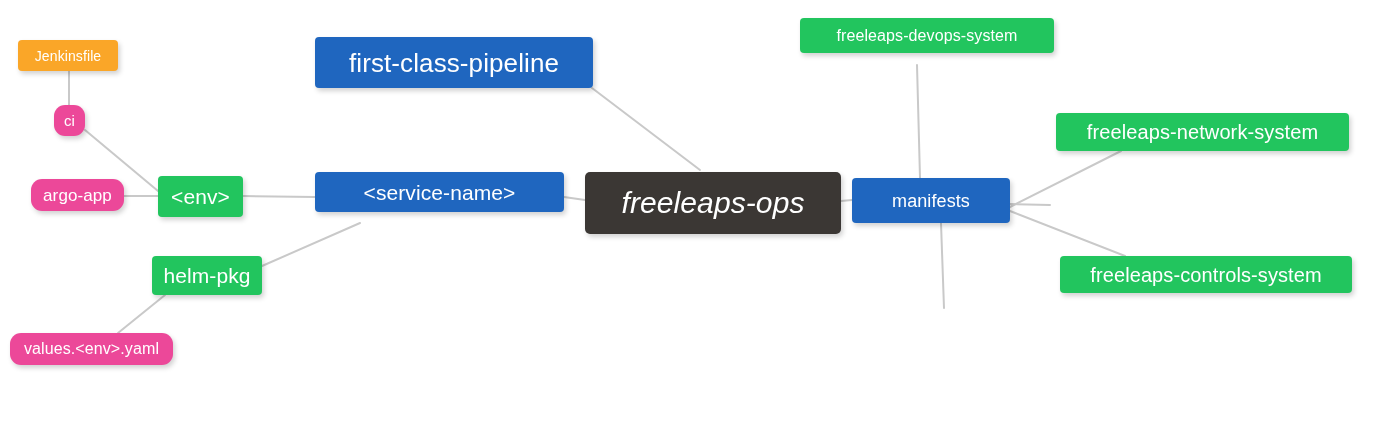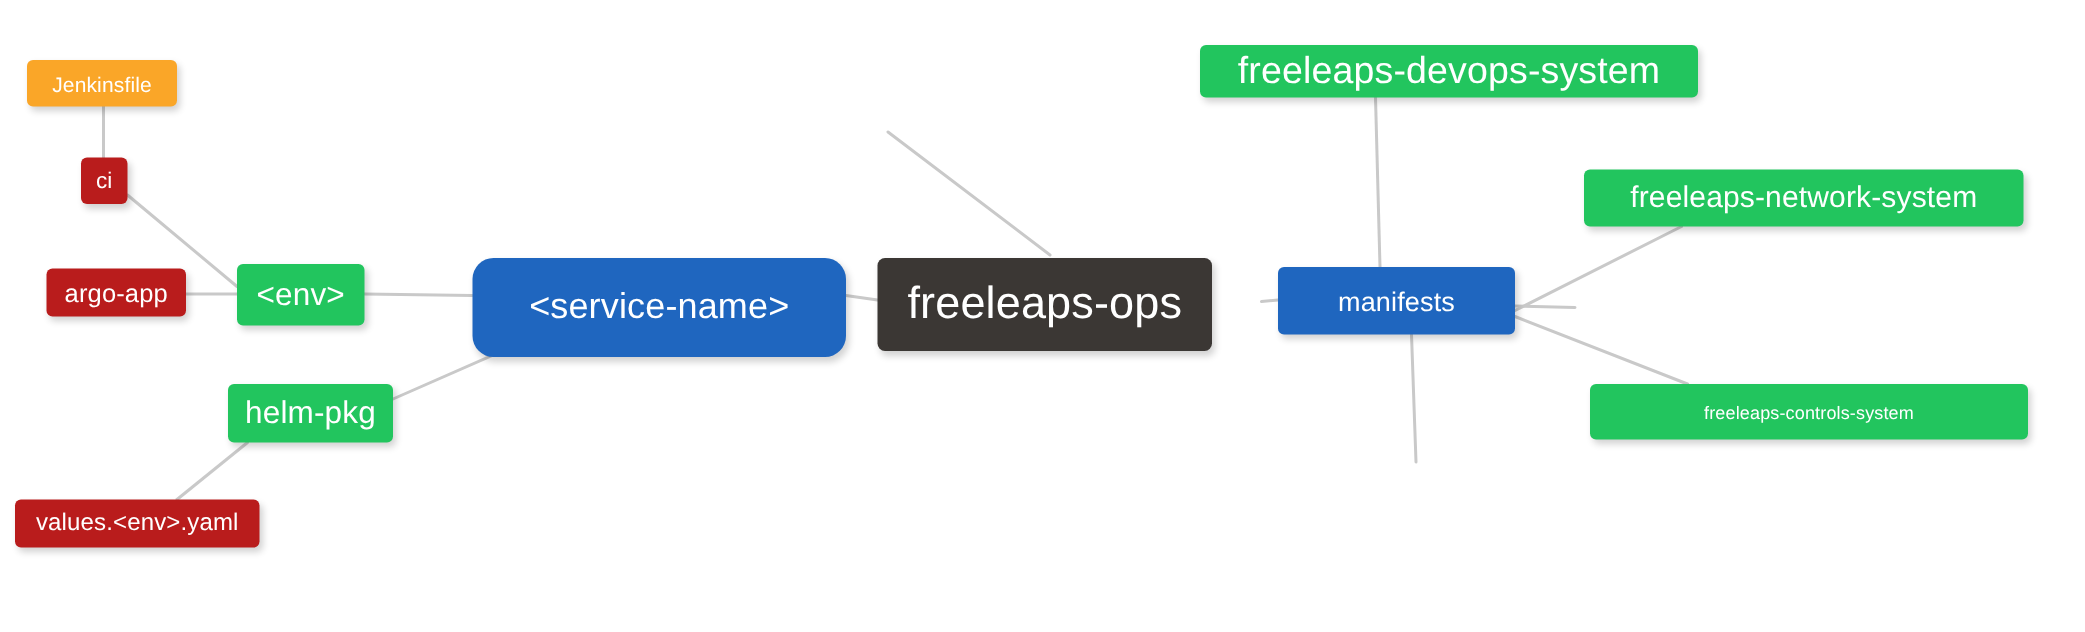--- a/index.html
+++ b/index.html
@@ -8,21 +8,21 @@
        font-family:"Liberation Sans","DejaVu Sans",sans-serif;
        -webkit-font-smoothing:antialiased;}
   #canvas{position:relative;width:1390px;height:421px;background:#fff;}
   #edges{position:absolute;left:0;top:0;width:1390px;height:421px;}
   .node{position:absolute;box-sizing:border-box;display:flex;align-items:center;
         justify-content:center;color:#ffffff;border-radius:4px;white-space:nowrap;
         box-shadow:2px 3px 5px rgba(0,0,0,0.18);line-height:1;letter-spacing:0.1px;}
   .n-root{background:#3b3734;border-radius:5px;}
   .n-blue{background:#1f66bf;}
   .n-green{background:#22c55e;}
-  .n-red{background:#b91c1c;}
+  .n-red{background:#ec4899;border-radius:11px;}
   .n-orange{background:#faa628;}
 </style>
 </head>
 <body>
 
 <div id="canvas">
   <svg id="edges" viewBox="0 0 1390 421" xmlns="http://www.w3.org/2000/svg">
       <line x1="585" y1="200" x2="564" y2="197" stroke="#c9c9c9" stroke-width="2" stroke-linecap="round"></line>
       <line x1="841" y1="201" x2="852" y2="200" stroke="#c9c9c9" stroke-width="2" stroke-linecap="round"></line>
       <line x1="592" y1="88" x2="700" y2="170" stroke="#c9c9c9" stroke-width="2" stroke-linecap="round"></line>
@@ -31,25 +31,26 @@
       <line x1="158" y1="191" x2="85" y2="130" stroke="#c9c9c9" stroke-width="2" stroke-linecap="round"></line>
       <line x1="158" y1="196" x2="124" y2="196" stroke="#c9c9c9" stroke-width="2" stroke-linecap="round"></line>
       <line x1="69" y1="105" x2="69" y2="57" stroke="#c9c9c9" stroke-width="2" stroke-linecap="round"></line>
       <line x1="165" y1="295" x2="118" y2="333" stroke="#c9c9c9" stroke-width="2" stroke-linecap="round"></line>
       <line x1="920" y1="178" x2="917" y2="65" stroke="#c9c9c9" stroke-width="2" stroke-linecap="round"></line>
       <line x1="1010" y1="207" x2="1121" y2="151" stroke="#c9c9c9" stroke-width="2" stroke-linecap="round"></line>
       <line x1="1010" y1="204" x2="1050" y2="205" stroke="#c9c9c9" stroke-width="2" stroke-linecap="round"></line>
       <line x1="1010" y1="211" x2="1125" y2="256" stroke="#c9c9c9" stroke-width="2" stroke-linecap="round"></line>
       <line x1="941" y1="223" x2="944" y2="308" stroke="#c9c9c9" stroke-width="2" stroke-linecap="round"></line>
     </svg>
-<div class="node n-root" style="left: 585px; top: 172px; width: 223px; height: 62px; font-size: 30px;">freeleaps-ops</div>
-    <div class="node n-blue" style="left: 315px; top: 172px; width: 249px; height: 66px; font-size: 24px; border-radius: 14px;">&lt;service-name&gt;</div>
+<div class="node n-root" style="left: 585px; top: 172px; width: 256px; height: 62px; font-size: 30px; font-style: italic;">freeleaps-ops</div>
+    <div class="node n-blue" style="left: 315px; top: 172px; width: 249px; height: 40px; font-size: 21px;">&lt;service-name&gt;</div>
+    <div class="node n-blue" style="left: 315px; top: 37px; width: 278px; height: 51px; font-size: 26px;">first-class-pipeline</div>
     <div class="node n-blue" style="left: 852px; top: 178px; width: 158px; height: 45px; font-size: 18px;">manifests</div>
     <div class="node n-green" style="left: 158px; top: 176px; width: 85px; height: 41px; font-size: 21px;">&lt;env&gt;</div>
     <div class="node n-green" style="left: 152px; top: 256px; width: 110px; height: 39px; font-size: 21px;">helm-pkg</div>
     <div class="node n-red" style="left: 54px; top: 105px; width: 31px; height: 31px; font-size: 15px;">ci</div>
     <div class="node n-red" style="left: 31px; top: 179px; width: 93px; height: 32px; font-size: 17px;">argo-app</div>
     <div class="node n-orange" style="left: 18px; top: 40px; width: 100px; height: 31px; font-size: 14px;">Jenkinsfile</div>
     <div class="node n-red" style="left: 10px; top: 333px; width: 163px; height: 32px; font-size: 16px;">values.&lt;env&gt;.yaml</div>
-    <div class="node n-green" style="left: 800px; top: 30px; width: 332px; height: 35px; font-size: 25px;">freeleaps-devops-system</div>
+    <div class="node n-green" style="left: 800px; top: 18px; width: 254px; height: 35px; font-size: 16px;">freeleaps-devops-system</div>
     <div class="node n-green" style="left: 1056px; top: 113px; width: 293px; height: 38px; font-size: 20px; text-align: right;">freeleaps-network-system</div>
-    <div class="node n-green" style="left: 1060px; top: 256px; width: 292px; height: 37px; font-size: 12px;">freeleaps-controls-system</div>
+    <div class="node n-green" style="left: 1060px; top: 256px; width: 292px; height: 37px; font-size: 20px;">freeleaps-controls-system</div>
   </div>
 
 </body></html>

